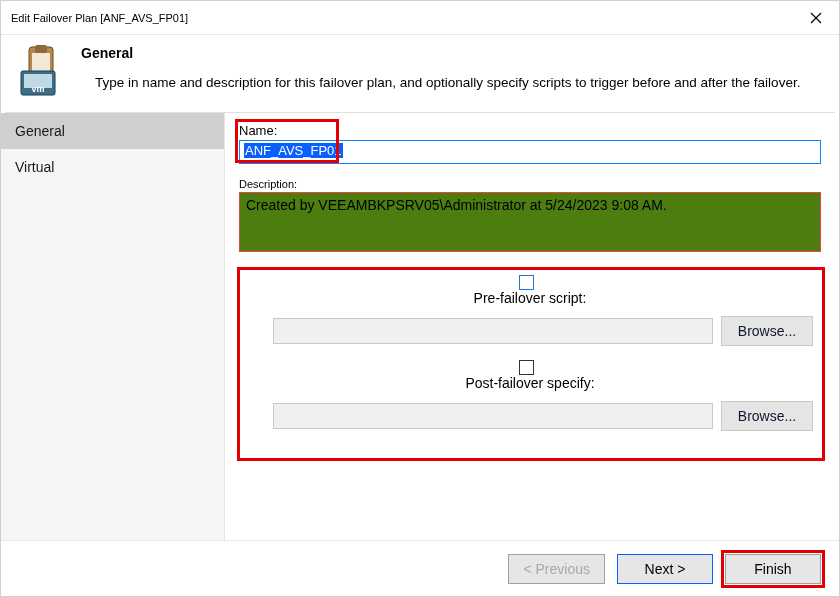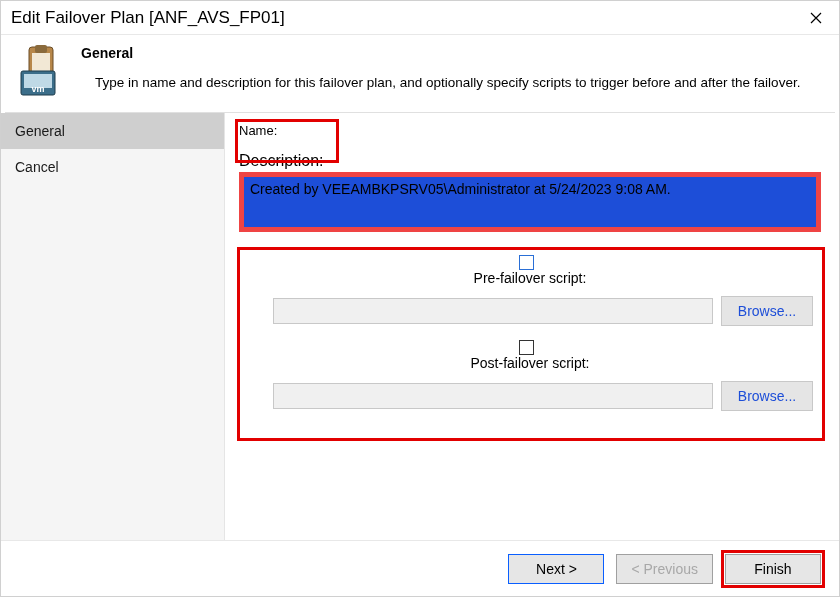--- a/index.html
+++ b/index.html
@@ -3,21 +3,21 @@
 <meta charset="utf-8">
 <style>
   * { box-sizing: border-box; font-family: "Segoe UI", Tahoma, sans-serif; }
   html, body { margin: 0; padding: 0; }
   body { background: #ffffff; width: 840px; height: 597px; overflow: hidden; font-size: 13px; color: #000; }
 
   .window { width: 100%; height: 100%; display: flex; flex-direction: column; border: 1px solid #d0d0d0; }
 
   
   .titlebar { height: 34px; display: flex; align-items: center; justify-content: space-between; padding: 0 0 0 10px; border-bottom: 1px solid #e8e8e8; }
-  .titlebar .title { font-size: 17px; }
+  .titlebar .title { font-size: 11px; }
   .titlebar .close-btn { width: 46px; height: 34px; display: flex; align-items: center; justify-content: center; cursor: pointer; }
 
   
   .header { display: flex; padding: 10px 12px 8px 14px; }
   .header .big-icon { width: 54px; height: 54px; margin-right: 12px; flex: 0 0 54px; text-align: right; }
   .header .heading { flex: 1; }
   .header .heading h1 { margin: 0 0 4px 0; font-size: 14px; font-weight: 700; color: #000; }
   .header .heading p { margin: 14px; font-size: 13.5px; color: #000; }
   .hr { height: 1px; background: #e0e0e0; margin: 0 4px; }
 
@@ -27,33 +27,33 @@
   .sidebar .nav-item { height: 36px; line-height: 36px; padding-left: 14px; font-size: 14px; cursor: pointer; color: #1a1a1a; }
   .sidebar .nav-item.active { background: #cfcfcf; }
   .content { flex: 1; padding: 10px 18px 0 14px; position: relative; }
 
   .field-label { font-size: 13px; margin-bottom: 2px; display: block; }
   .name-row-wrap { position: relative; margin-bottom: 14px; }
   .redbox-name { position: absolute; border: 3px solid #e20000; pointer-events: none; top: -4px; left: -4px; width: 104px; height: 44px; z-index: 3; }
   .name-input { width: 100%; height: 24px; border: 1px solid #0a84ff; padding: 2px 4px; font-size: 13px; background: #fff; }
   .name-input .selected { background: #0a5fff; color: #fff; padding: 0 1px; }
 
-  .desc-label { font-size: 16px; margin-bottom: 2px; display: block; }
-  .desc-area { width: 100%; height: 60px; border: 5px solid #ef4444; padding: 4px 6px; font-size: 14px; color: #000; background: #1d4ed8; resize: none; overflow: hidden; }
+  .desc-label { font-size: 11px; margin-bottom: 2px; display: block; }
+  .desc-area { width: 100%; height: 60px; border: 1px solid #ef4444; padding: 4px 6px; font-size: 14px; color: #000; background: #4d7c0f; resize: none; overflow: hidden; }
 
   .scripts-group { margin-top: 14px; position: relative; padding: 6px 8px 14px 8px; }
   .redbox-scripts { position: absolute; border: 3px solid #e20000; pointer-events: none; top: -2px; left: -2px; right: -4px; bottom: -2px; z-index: 3; }
   .script-block { margin-bottom: 14px; }
   .chk-row { display: flex; align-items: center; margin-bottom: 10px; flex-direction: column; }
   .chk { width: 15px; height: 15px; border: 1px solid #333; background: #fff; margin-right: 8px; display: inline-block; cursor: pointer; }
   .chk.blue { border: 1px solid #2a6fd6; }
   .chk-label { font-size: 14px; }
   .path-row { display: flex; gap: 8px; padding-left: 26px; align-items: center; }
   .path-input { flex: 1; height: 26px; border: 1px solid #c8c8c8; background: #f0f0f0; padding: 2px 4px; font-size: 13px; }
-  .browse-btn { width: 92px; height: 30px; border: 1px solid #c8c8c8; background: #e5e5e5; color: #1d4ed8; font-size: 14px; cursor: default; }
+  .browse-btn { width: 92px; height: 30px; border: 1px solid #c8c8c8; background: #e5e5e5; color: #0f172a; font-size: 14px; cursor: default; }
 
   
   .footer { height: 56px; display: flex; align-items: center; justify-content: flex-end; gap: 12px; padding: 0 18px; border-top: 1px solid #e8e8e8; background: #fff; position: relative; }
   .btn { height: 30px; min-width: 96px; padding: 0 14px; font-size: 14px; border: 1px solid #a0a0a0; background: #e6e6e6; cursor: pointer; }
   .btn.disabled { color: #a8a8a8; cursor: default; }
   .btn.blue-outline { border: 1.5px solid #0a5fff; background: #e6e6e6; }
   .finish-wrap { position: relative; }
   .redbox-finish { position: absolute; border: 3px solid #e20000; pointer-events: none; top: -4px; left: -4px; right: -4px; bottom: -4px; z-index: 3; }
 </style>
 </head>
@@ -84,28 +84,29 @@
     <div class="heading">
       <h1>General</h1>
       <p>Type in name and description for this failover plan, and optionally specify scripts to trigger before and after the failover.</p>
     </div>
   </div>
   <div class="hr"></div>
 
   <div class="body">
     <div class="sidebar">
       <div class="nav-item active">General</div>
-      <div class="nav-item">Cancel</div>
+      <div class="nav-item">Virtual</div>
     </div>
 
     <div class="content">
 
       <div class="name-row-wrap">
         <div class="redbox-name"></div>
         <label class="field-label">Name:</label>
+        <div class="name-input"><span class="selected">ANF_AVS_FP01</span></div>
       </div>
 
       <label class="desc-label">Description:</label>
       <textarea class="desc-area" style="">Created by VEEAMBKPSRV05\Administrator at 5/24/2023 9:08 AM.</textarea>
 
       <div class="scripts-group">
         <div class="redbox-scripts"></div>
 
         <div class="script-block">
           <div class="chk-row">
@@ -114,34 +115,34 @@
           </div>
           <div class="path-row">
             <input class="path-input" disabled="" value="" style="">
             <button class="browse-btn">Browse...</button>
           </div>
         </div>
 
         <div class="script-block">
           <div class="chk-row">
             <span class="chk"></span>
-            <span class="chk-label">Post-failover script:</span>
+            <span class="chk-label">Post-failover specify:</span>
           </div>
           <div class="path-row">
             <input class="path-input" disabled="" value="" style="">
             <button class="browse-btn">Browse...</button>
           </div>
         </div>
 
       </div>
     </div>
   </div>
 
   <div class="footer">
+    <button class="btn disabled">&lt; Previous</button>
     <button class="btn blue-outline">Next &gt;</button>
-    <button class="btn disabled">&lt; Previous</button>
     <span class="finish-wrap">
       <span class="redbox-finish"></span>
       <button class="btn">Finish</button>
     </span>
   </div>
 
 </div>
 
 </body></html>

